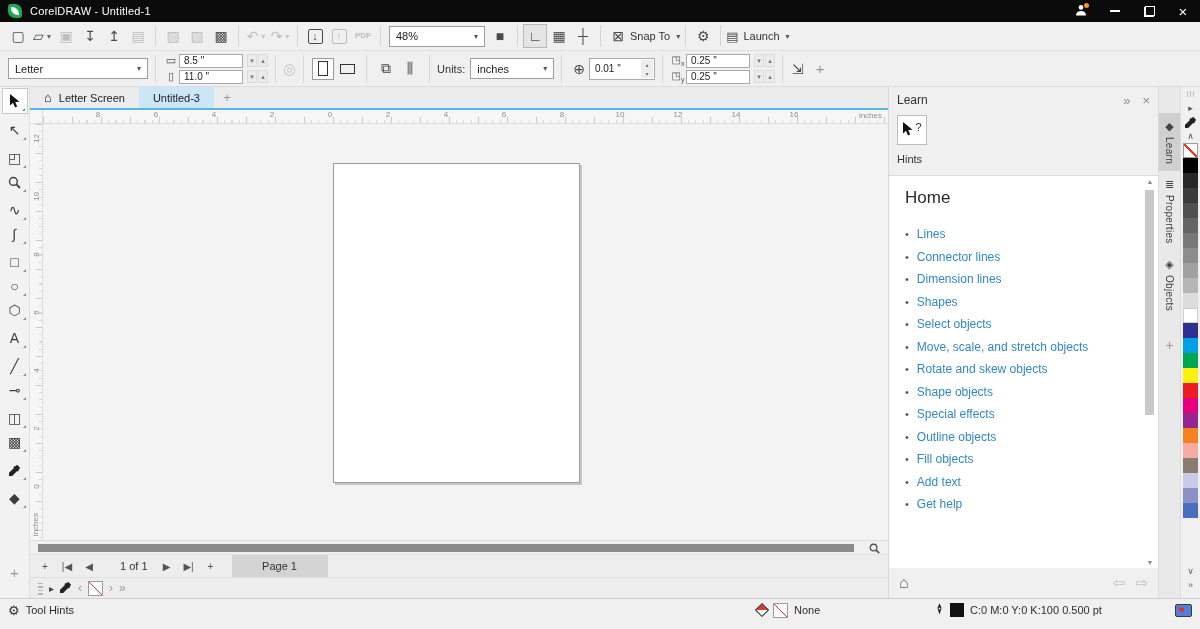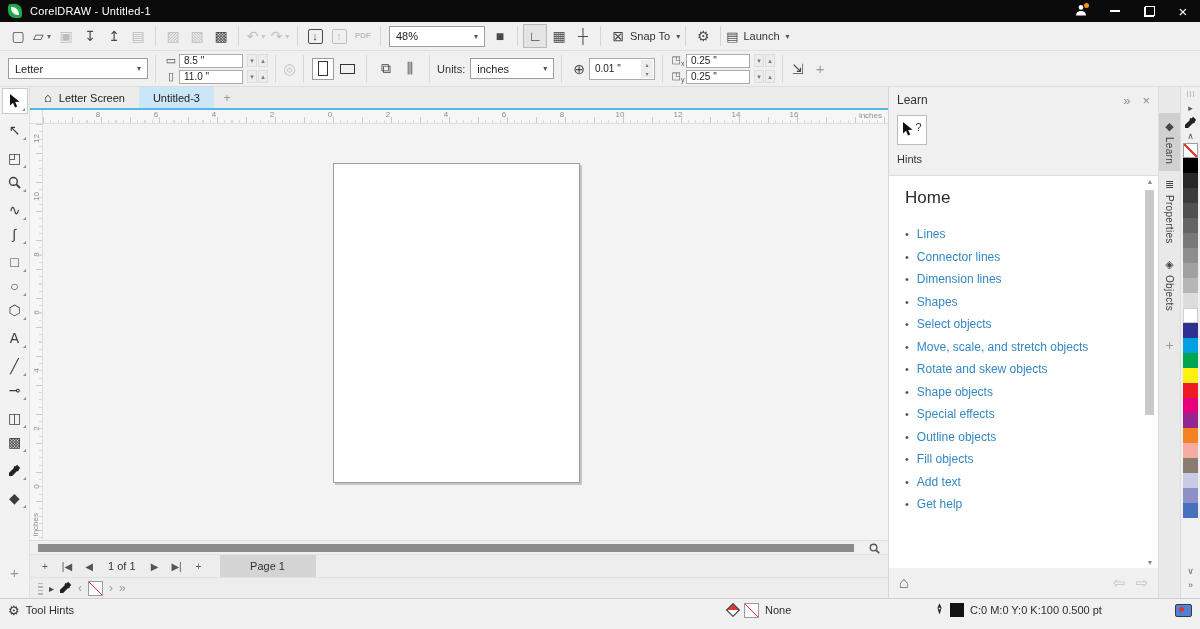--- a/index.html
+++ b/index.html
@@ -108,21 +108,21 @@
   .vruler .runit { position:absolute; left:1px; bottom:4px; font-size:8px; color:#8e8e8e; writing-mode:vertical-rl; transform:rotate(180deg); }
   .canvas { flex:1; position:relative; background:#f3f3f3; overflow:hidden; }
   .page { position:absolute; left:290px; top:39px; width:247px; height:320px; background:#fff; border:1px solid #9c9c9c; box-shadow:2px 2px 0 #c6c6c6; }
 
   .hscroll { height:14px; background:#f0f0f0; border-top:1px solid #dedede; position:relative; display:flex; align-items:center; }
   .hthumb { position:absolute; left:8px; right:34px; top:3px; height:8px; background:#8b8b8b; }
   .hzoom { position:absolute; right:8px; top:0; height:14px; display:flex; align-items:center; }
 
   .pagectrl { height:23px; background:#ededed; display:flex; align-items:center; padding-left:4px; border-top:1px solid #e2e2e2; }
   .pbtn { min-width:22px; text-align:center; color:#555; font-size:10px; }
-  .pcounter { color:#333; font-size:11px; padding:0 8px; }
+  .pcounter { color:#333; font-size:11px; padding:0 8px;margin-left:12px; }
   .page-tab { margin-left:10px; width:96px; height:100%; background:#d4d4d4; display:flex; align-items:center; justify-content:center; color:#2f2f2f; font-size:11px; }
 
   .docpal { height:21px; background:#ededed; display:flex; align-items:center; gap:6px; padding:0 8px; border-top:1px solid #e0e0e0; }
   .drag-dots { width:5px; height:14px; background:repeating-linear-gradient(0deg,#b6b6b6 0 1.5px, transparent 1.5px 3.5px); }
   .docpal .sarr { color:#444; font-size:10px; }
   .docpal .larr { color:#9a9a9a; font-size:12px; }
   .none-swatch { width:15px; height:15px; background:linear-gradient(to top right,#fff 46.5%,#e0372b 46.5%,#e0372b 53.5%,#fff 53.5%); border:1px solid #9c9c9c; }
   .docpal-hint { flex:1; text-align:center; font-style:italic; color:#b5b5b5; font-size:11px; }
 
   
@@ -165,21 +165,21 @@
   .swatch.white { border:1px solid #cfcfcf; }
   .swatch.none { background:linear-gradient(to top right,#fff 45%,#e0372b 45%,#e0372b 55%,#fff 55%); border:1px solid #9c9c9c; }
   .pal-bottom { margin-top:auto; display:flex; flex-direction:column; align-items:center; padding-bottom:4px; color:#666; }
   .pal-bottom .pc { font-size:9px; height:14px; }
 
   
   .statusbar { height:31px; background:#f0f0f0; border-top:1px solid #cfcfcf; position:relative; flex:0 0 auto; }
   .sb-item { position:absolute; top:0; height:22px; display:flex; align-items:center; gap:6px; color:#2e2e2e; font-size:11px; }
   .sb-left { left:8px; }
   .sb-left .gear { font-size:13px; color:#333; }
-  .sb-fill { left:728px; }
+  .sb-fill { left:757px; }
   .fill-diamond { width:10px; height:10px; transform:rotate(45deg); border:1.4px solid #222; background:linear-gradient(135deg,#e0372b 50%,#fff 50%); }
   .sb-outline { left:935px; }
   .black-swatch { width:14px; height:14px; background:#111; }
   .sb-monitor { right:8px; }
   .monitor-icon { width:17px; height:13px; border:1.6px solid #3a3a3a; border-radius:2px; background:#4f81d6; position:relative; }
   .monitor-icon::after { content:""; position:absolute; left:3px; top:2px; width:5px; height:5px; background:#e0372b; border-radius:50%; }
 </style>
 </head>
 <body>
 

